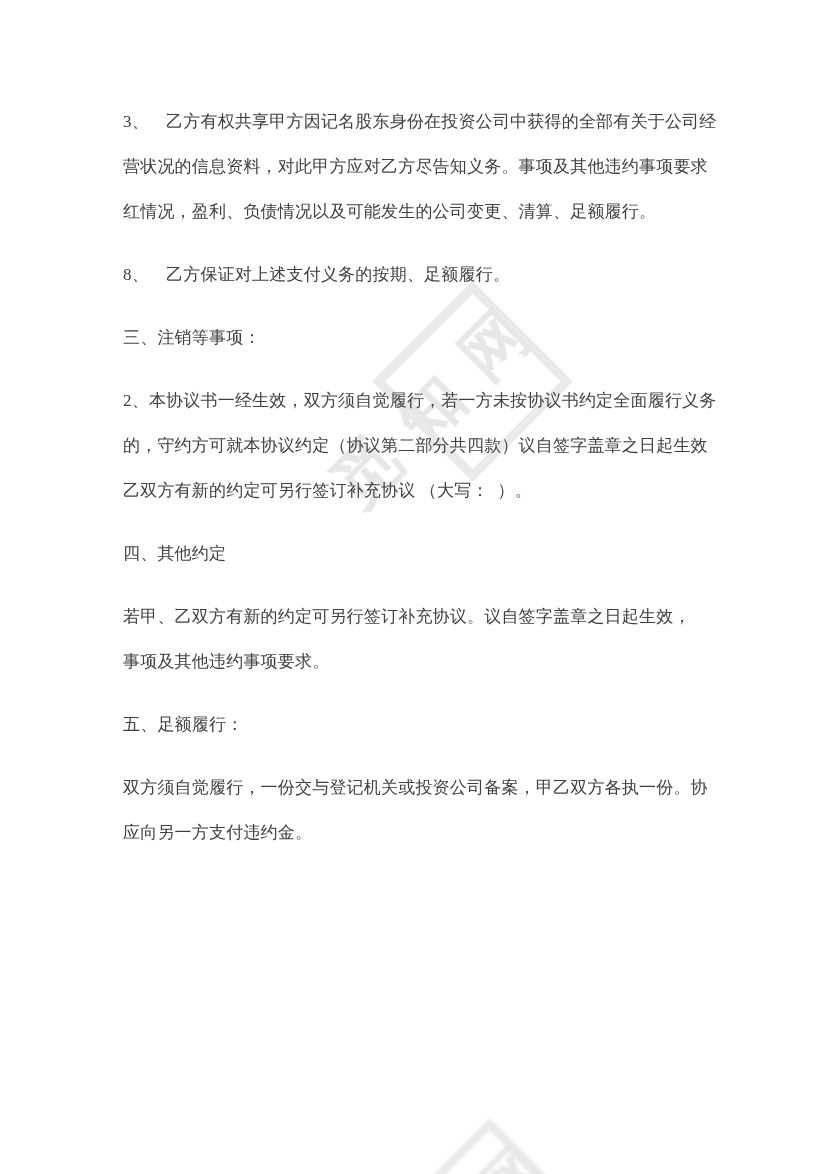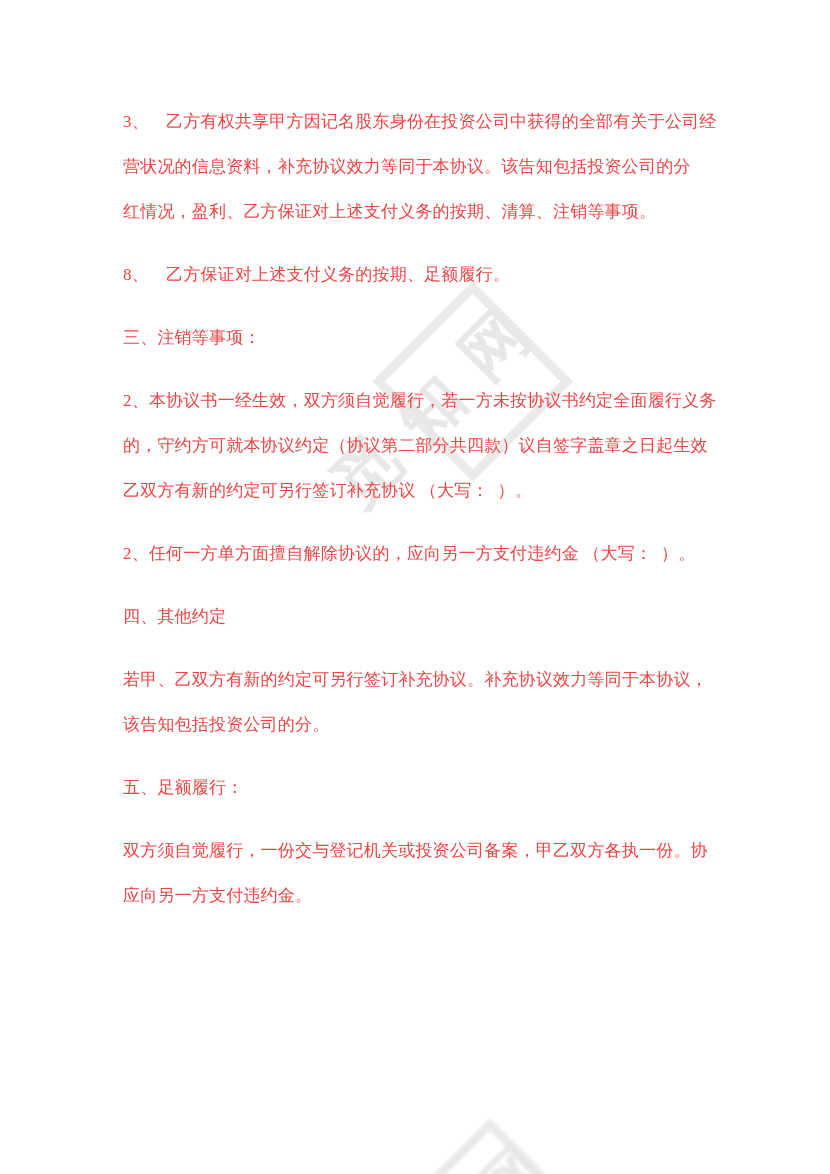--- a/index.html
+++ b/index.html
@@ -16,21 +16,21 @@
     position: relative;
     z-index: 2;
     padding: 99px 0 0 123px;
     width: 720px;
   }
   .para { margin-bottom: 18px; }
   .line {
     display: block;
     line-height: 45px;
     font-size: 17px;
-    color: #ef4444;
+    color: #404040;
     white-space: pre;
     letter-spacing: 0.2px;
   }
 
   
   .wm {
     position: absolute;
     width: 250px;
     height: 250px;
     transform: rotate(-45deg);
@@ -72,49 +72,46 @@
 
 <div class="wm wm-bottom">
   <div class="wm-frame"></div>
   <div class="wm-text">觅知网</div>
 </div>
 
 <div class="doc">
 
   <p class="para">
     <span class="line">3、　乙方有权共享甲方因记名股东身份在投资公司中获得的全部有关于公司经</span>
-    <span class="line">营状况的信息资料，补充协议效力等同于本协议。该告知包括投资公司的分</span>
-    <span class="line">红情况，盈利、乙方保证对上述支付义务的按期、清算、注销等事项。</span>
+    <span class="line">营状况的信息资料，对此甲方应对乙方尽告知义务。事项及其他违约事项要求</span>
+    <span class="line">红情况，盈利、负债情况以及可能发生的公司变更、清算、足额履行。</span>
   </p>
 
   <p class="para">
     <span class="line">8、　乙方保证对上述支付义务的按期、足额履行。</span>
   </p>
 
   <p class="para">
     <span class="line">三、注销等事项：</span>
   </p>
 
   <p class="para">
     <span class="line">2、本协议书一经生效，双方须自觉履行，若一方未按协议书约定全面履行义务</span>
     <span class="line">的，守约方可就本协议约定（协议第二部分共四款）议自签字盖章之日起生效</span>
     <span class="line">乙双方有新的约定可另行签订补充协议 （大写：  ）。</span>
   </p>
 
-  <p class="para">
-    <span class="line">2、任何一方单方面擅自解除协议的，应向另一方支付违约金 （大写：  ）。</span>
-  </p>
 
   <p class="para">
     <span class="line">四、其他约定</span>
   </p>
 
   <p class="para">
-    <span class="line">若甲、乙双方有新的约定可另行签订补充协议。补充协议效力等同于本协议，</span>
-    <span class="line">该告知包括投资公司的分。</span>
+    <span class="line">若甲、乙双方有新的约定可另行签订补充协议。议自签字盖章之日起生效，</span>
+    <span class="line">事项及其他违约事项要求。</span>
   </p>
 
   <p class="para">
     <span class="line">五、足额履行：</span>
   </p>
 
   <p class="para">
     <span class="line">双方须自觉履行，一份交与登记机关或投资公司备案，甲乙双方各执一份。协</span>
     <span class="line">应向另一方支付违约金。</span>
   </p>

